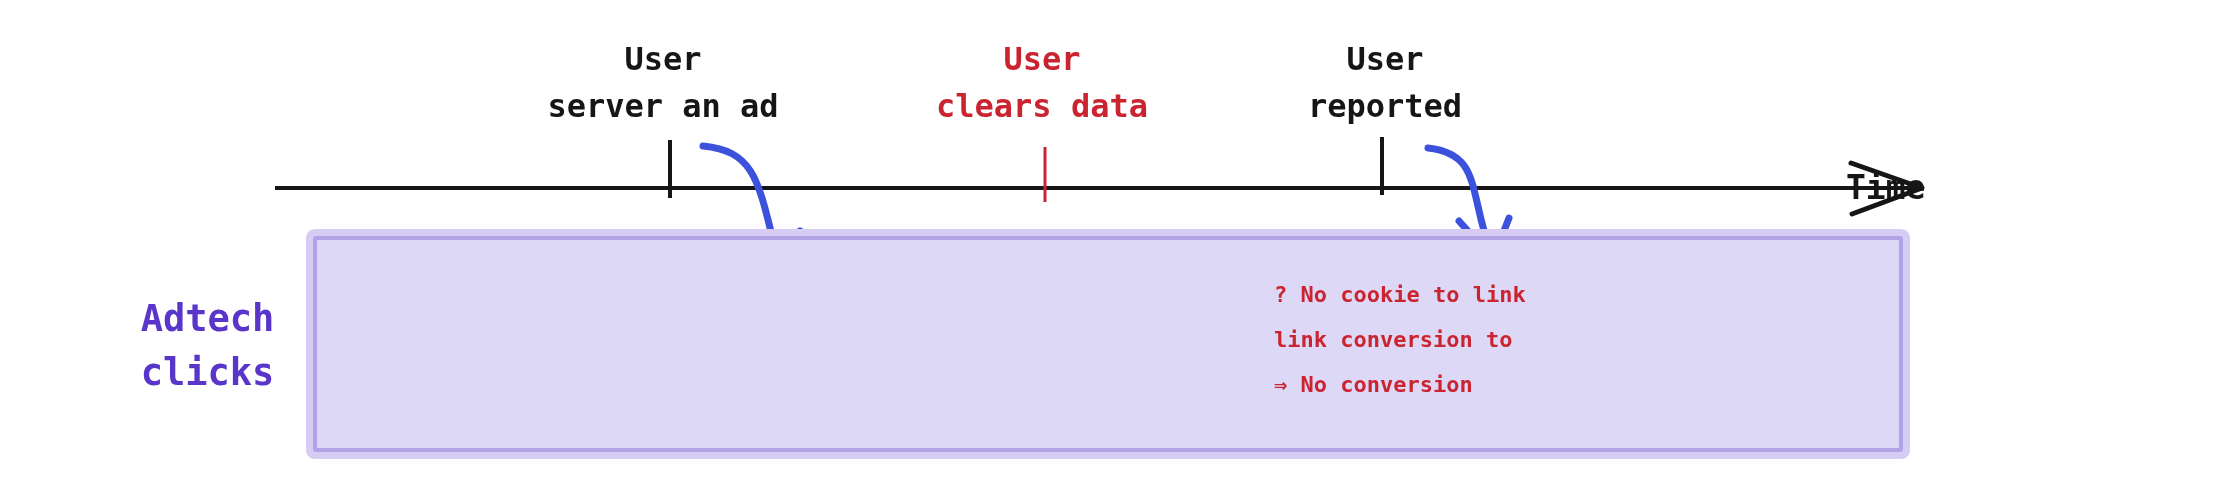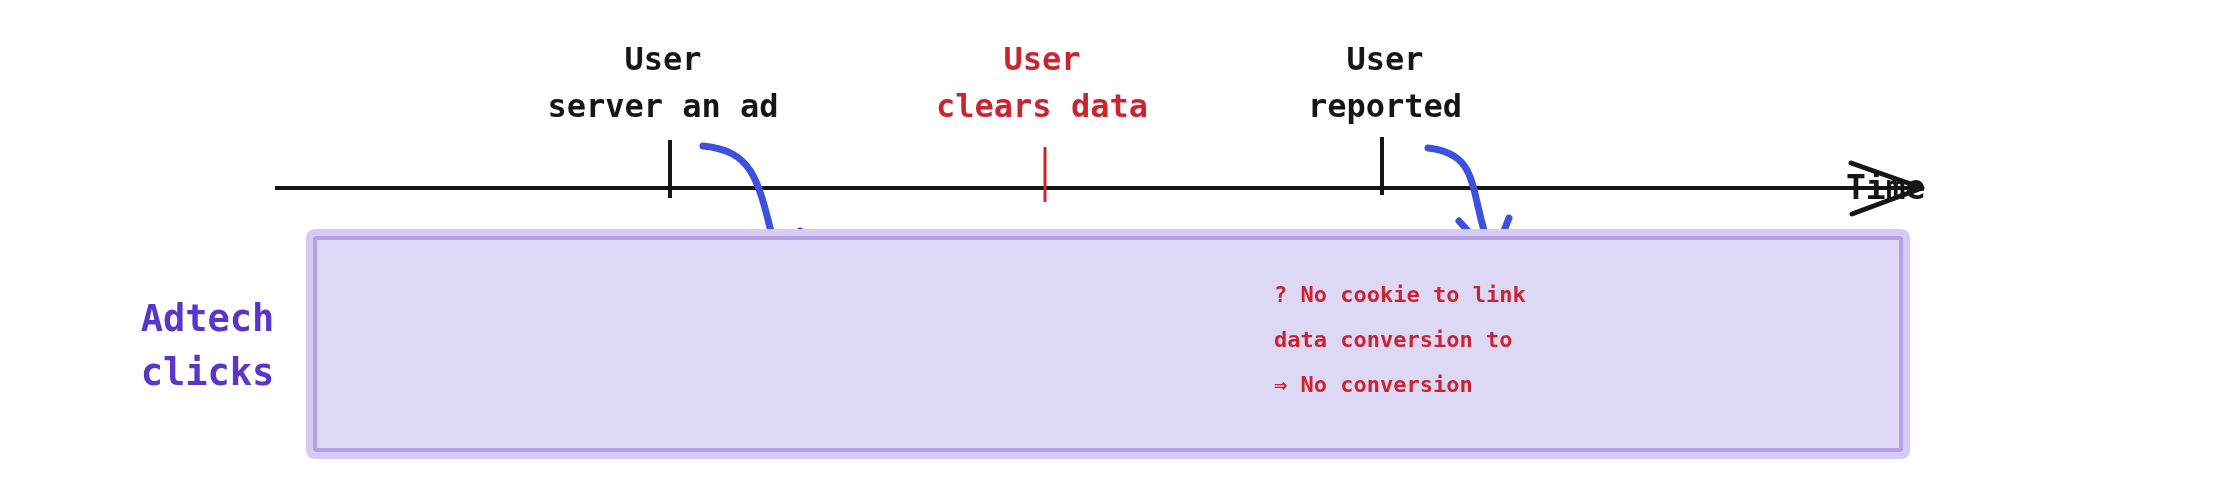--- a/index.html
+++ b/index.html
@@ -139,17 +139,17 @@
   <div class="server-box"></div>
 
   <div class="server-label">
     <div>Adtech</div>
     <div>clicks</div>
   </div>
 
 
   <div class="warning-note">
     <div>? No cookie to link</div>
-    <div>data conversion to</div>
+    <div>link conversion to</div>
     <div>⇒ No conversion</div>
   </div>
 
 </div>
 
 </body></html>

